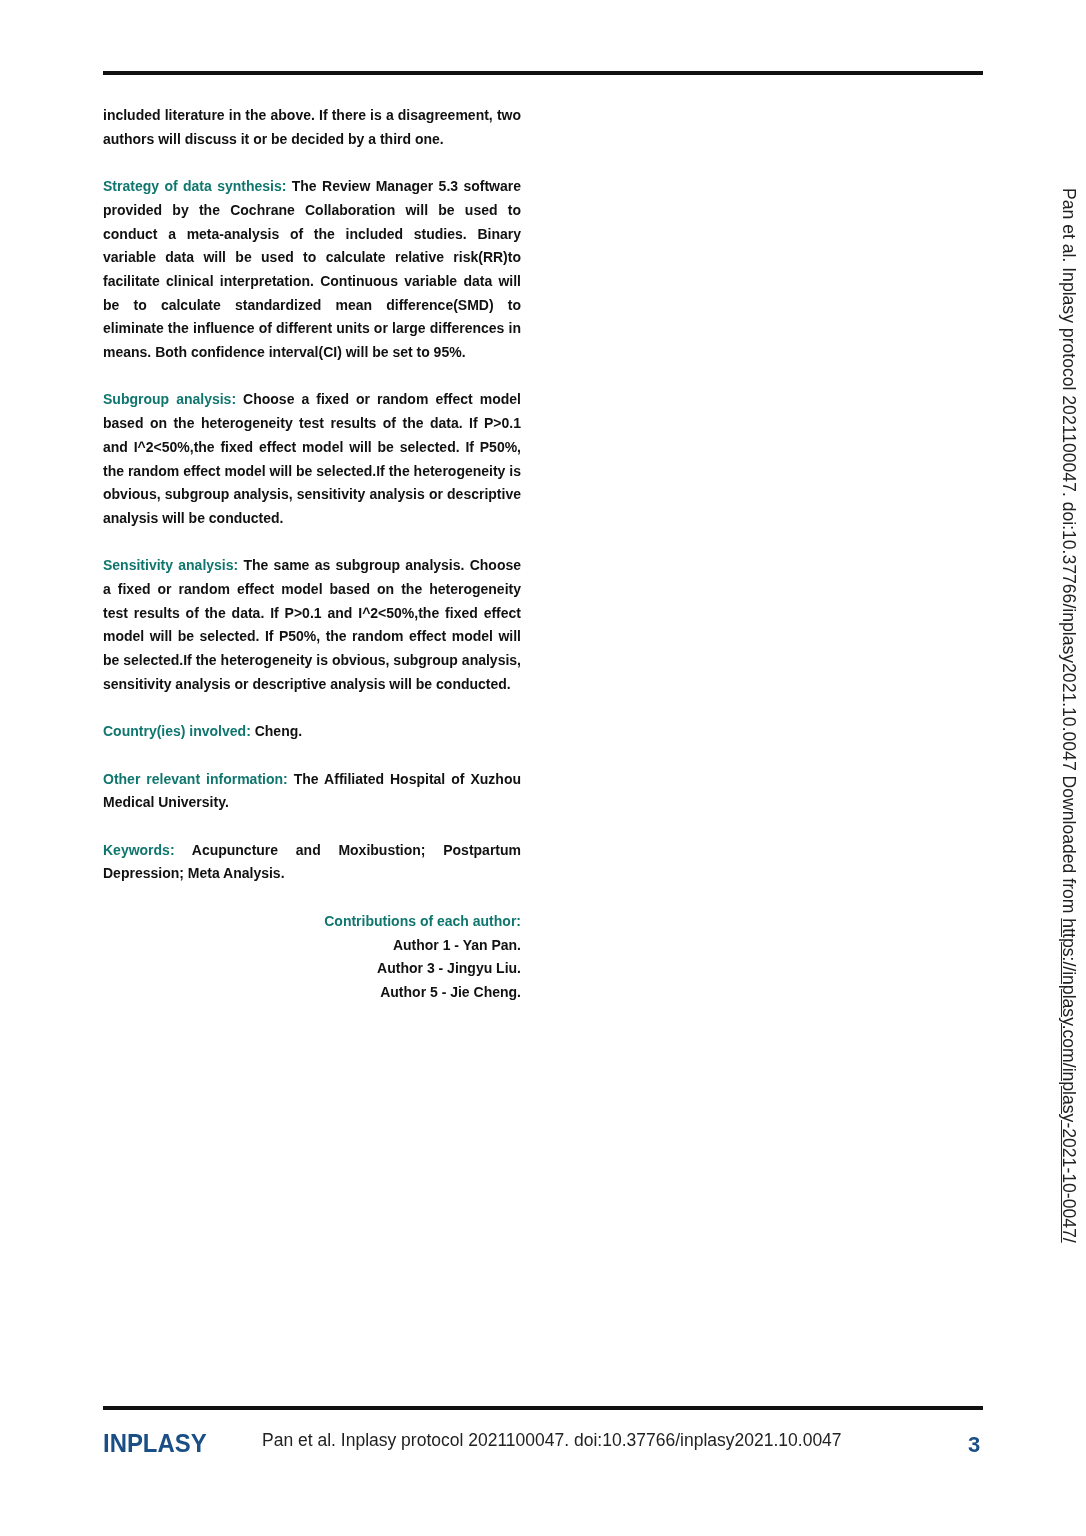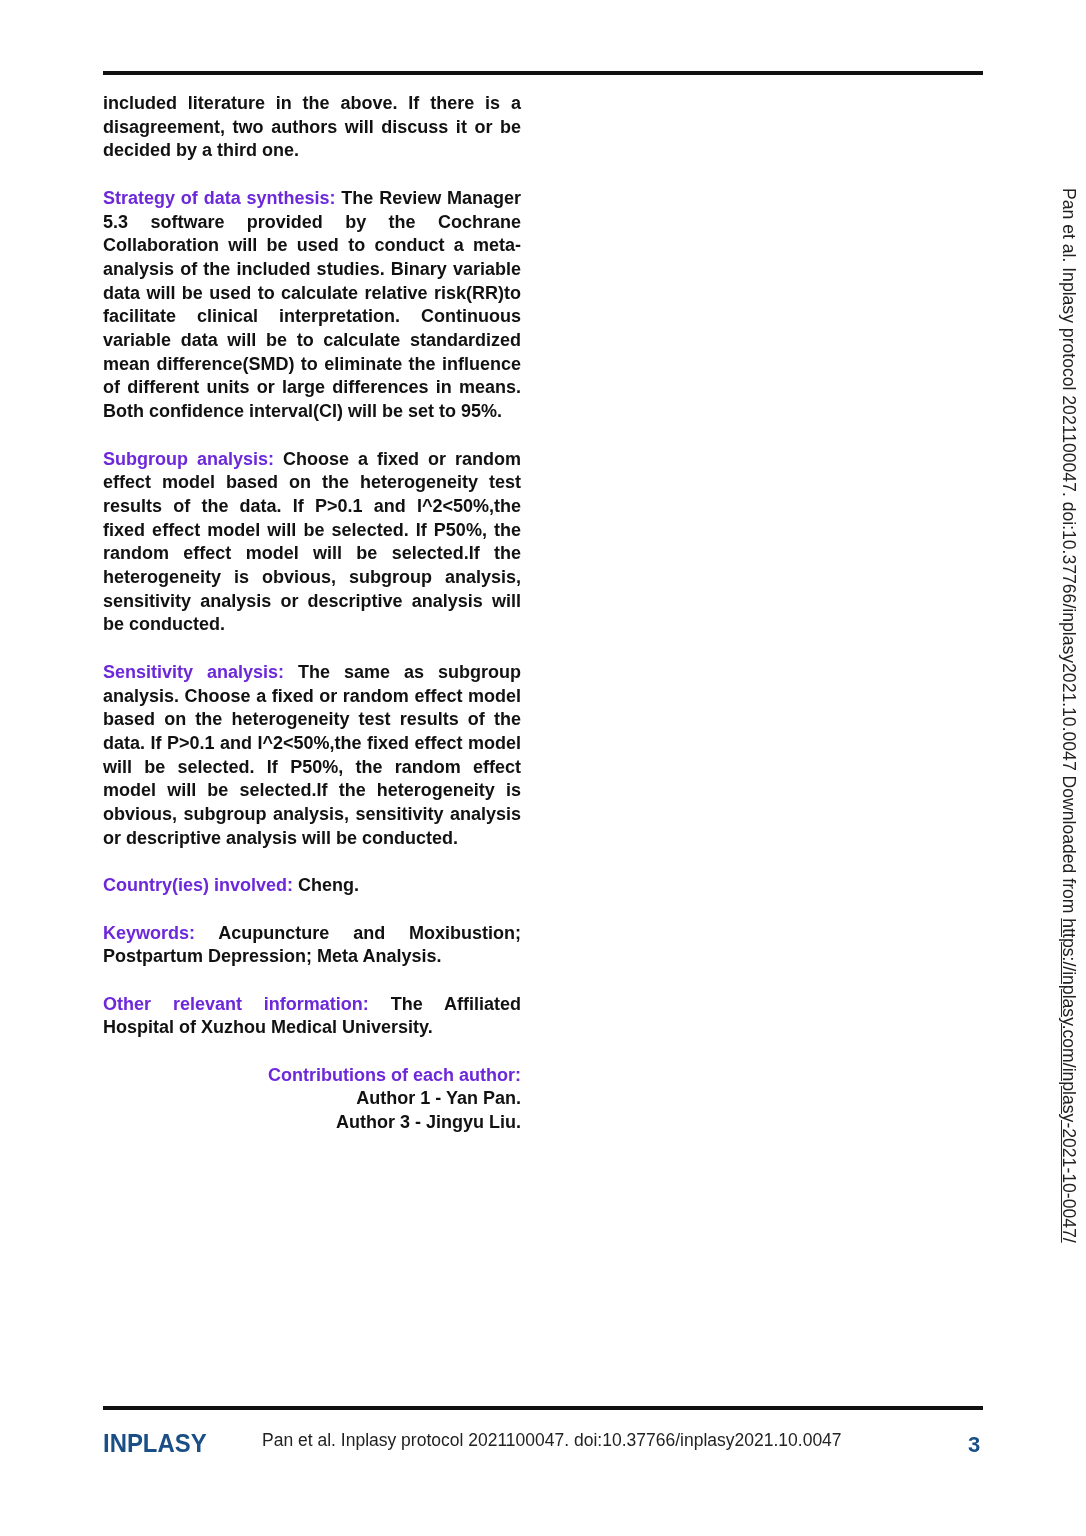--- a/index.html
+++ b/index.html
@@ -21,34 +21,34 @@
       width: 880px;
       height: 4px;
       background: #111111;
     }
     .rule.top { top: 71px; }
     .rule.bottom { top: 1406px; }
 
     .column {
       position: absolute;
       left: 103px;
-      top: 92px;
+      top: 104px;
       width: 418px;
       font-weight: bold;
-      font-size: 18px;
+      font-size: 14px;
       line-height: 23.7px;
       text-align: justify;
       color: #111111;
     }
     .para {
       margin: 0 0 23.7px 0;
     }
     .para.tight { margin-bottom: 0; }
     .label {
-      color: #6d28d9;
+      color: #0f766e;
     }
     .author-line {
       display: block;
       text-align: right;
     }
 
     .side-note {
       position: absolute;
       left: 1058px;
       top: 188px;
@@ -102,28 +102,29 @@
   <p class="para">included literature in the above. If there is a disagreement, two authors will discuss it or be decided by a third one.</p>
 
   <p class="para"><span class="label">Strategy of data synthesis:</span><span> The Review Manager 5.3 software provided by the Cochrane Collaboration will be used to conduct a meta-analysis of the included studies. Binary variable data will be used to calculate relative risk(RR)to facilitate clinical interpretation. Continuous variable data will be to calculate standardized mean difference(SMD) to eliminate the influence of different units or large differences in means. Both confidence interval(CI) will be set to 95%.</span></p>
 
   <p class="para"><span class="label">Subgroup analysis:</span><span> Choose a fixed or random effect model based on the heterogeneity test results of the data. If P&gt;0.1 and I^2&lt;50%,the fixed effect model will be selected. If P50%, the random effect model will be selected.If the heterogeneity is obvious, subgroup analysis, sensitivity analysis or descriptive analysis will be conducted.</span></p>
 
   <p class="para"><span class="label">Sensitivity analysis:</span><span> The same as subgroup analysis. Choose a fixed or random effect model based on the heterogeneity test results of the data. If P&gt;0.1 and I^2&lt;50%,the fixed effect model will be selected. If P50%, the random effect model will be selected.If the heterogeneity is obvious, subgroup analysis, sensitivity analysis or descriptive analysis will be conducted.</span></p>
 
   <p class="para"><span class="label">Country(ies) involved:</span><span> Cheng.</span></p>
 
+  <p class="para"><span class="label">Other relevant information:</span><span> The Affiliated Hospital of Xuzhou Medical University.</span></p>
+
   <p class="para"><span class="label">Keywords:</span><span> Acupuncture and Moxibustion; Postpartum Depression; Meta Analysis.</span></p>
-
-  <p class="para"><span class="label">Other relevant information:</span><span> The Affiliated Hospital of Xuzhou Medical University.</span></p>
 
   <div class="para tight">
     <span class="label author-line">Contributions of each author:</span>
     <span class="author-line">Author 1 - Yan Pan.</span>
     <span class="author-line">Author 3 - Jingyu Liu.</span>
+    <span class="author-line">Author 5 - Jie Cheng.</span>
   </div>
 </div>
 
 <div class="side-note">
   <span>Pan et al. Inplasy protocol 2021100047. doi:10.37766/inplasy2021.10.0047 Downloaded from </span><a>https://inplasy.com/inplasy-2021-10-0047/</a>
 </div>
 
 <div class="rule bottom"></div>
 
 <div class="footer-brand">INPLASY</div>

